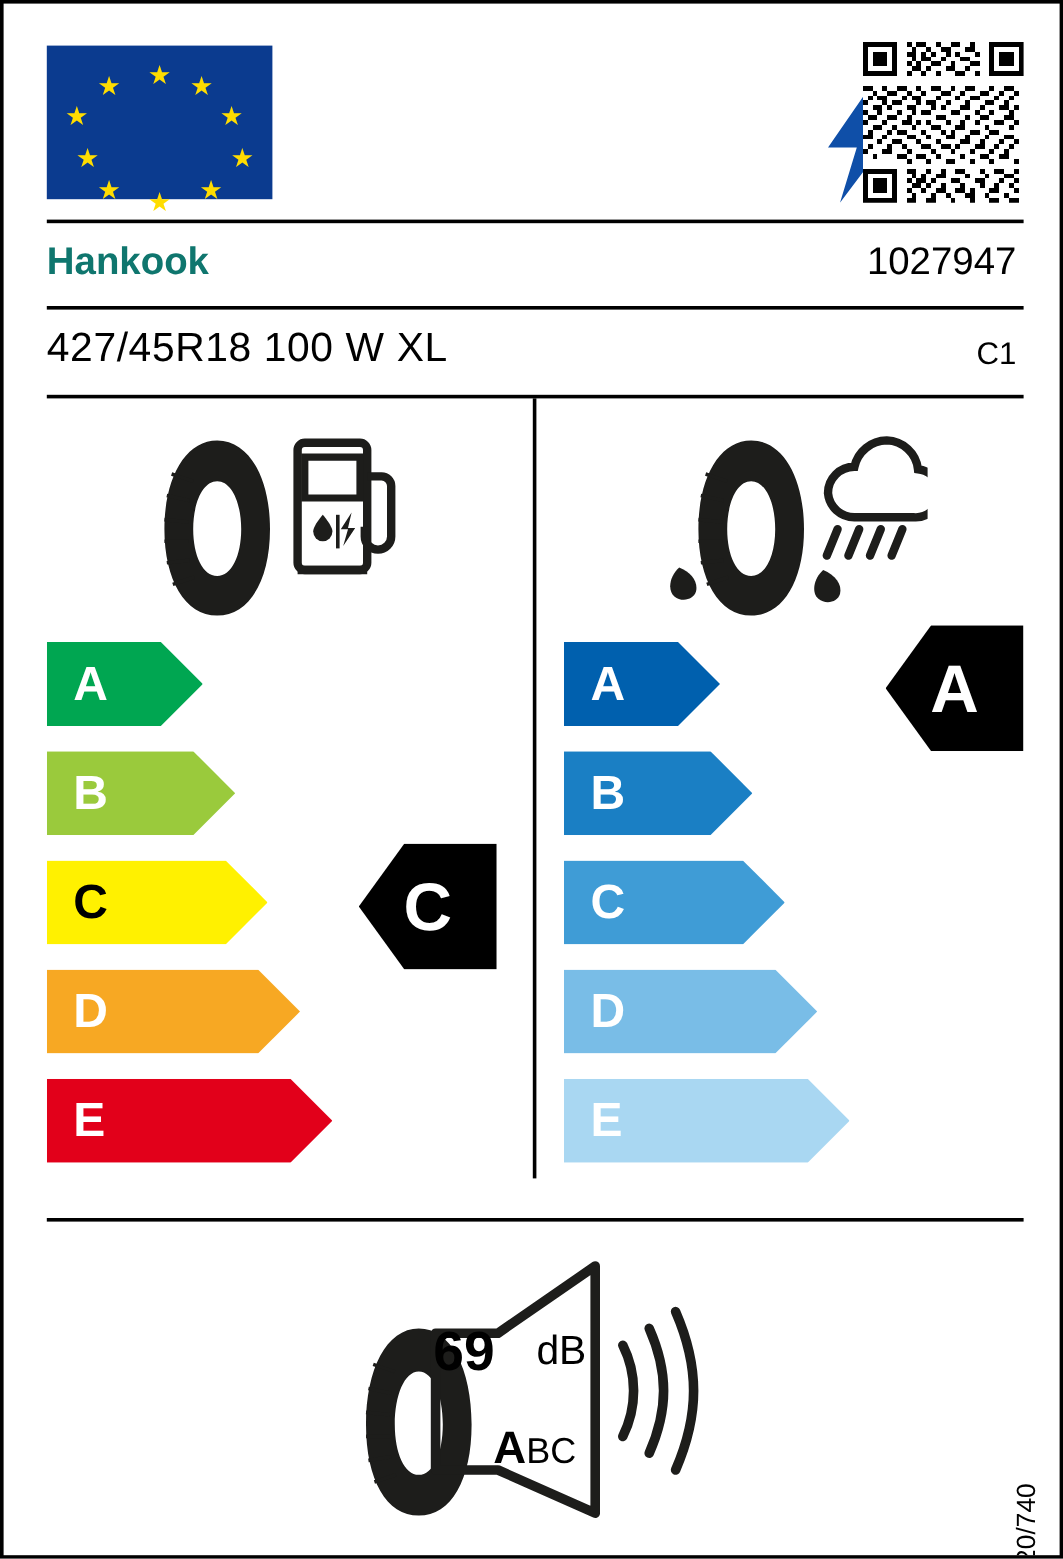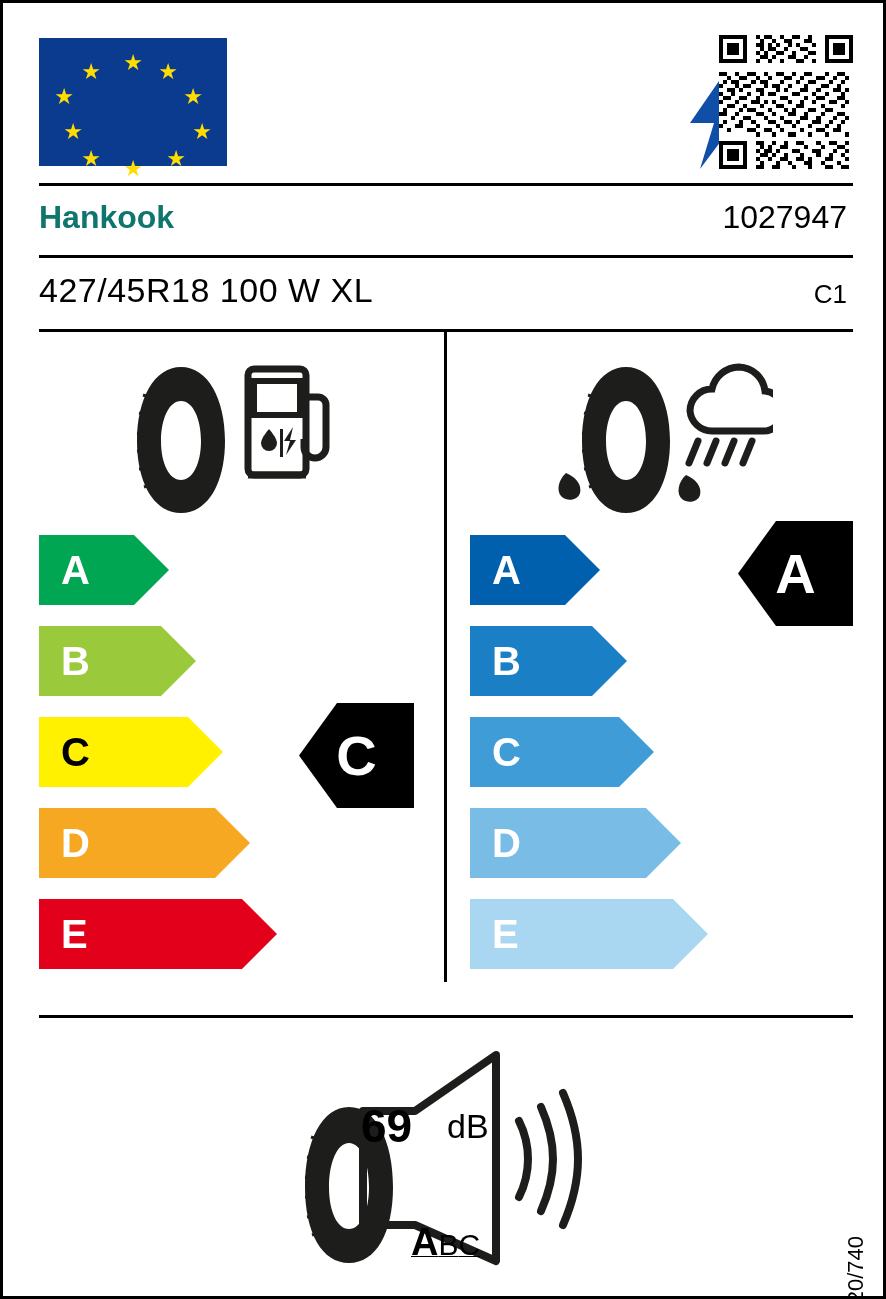--- a/index.html
+++ b/index.html
@@ -517,19 +517,19 @@
       <g fill="none" stroke="#1d1d1b" stroke-width="8" stroke-linecap="round">
         <path d="M228,72 C240,96 240,124 228,148"></path>
         <path d="M250,58 C266,94 266,126 250,162"></path>
         <path d="M272,44 C292,90 292,130 272,176"></path>
       </g>
     </svg>
   </div>
   <div class="noise-db" style="left:358px; top:1096px; font-size:46px;">69</div>
   <div class="noise-db" style="left:430px; top:1104px; font-size:34px; font-weight:normal;margin-left:14px;">dB</div>
 
-  <div style="position:absolute; left:408px; top:1218px;text-decoration:underline;">
+  <div style="position:absolute; left:408px; top:1183px;">
     <span style="font-size:38px; font-weight:bold; color:#000;">A</span><span style="font-size:30px; color:#000;">B</span><span style="font-size:30px; color:#000;">C</span>
   </div>
 
   <div class="year">2020/740</div>
 
 </div>
 
 </body></html>

